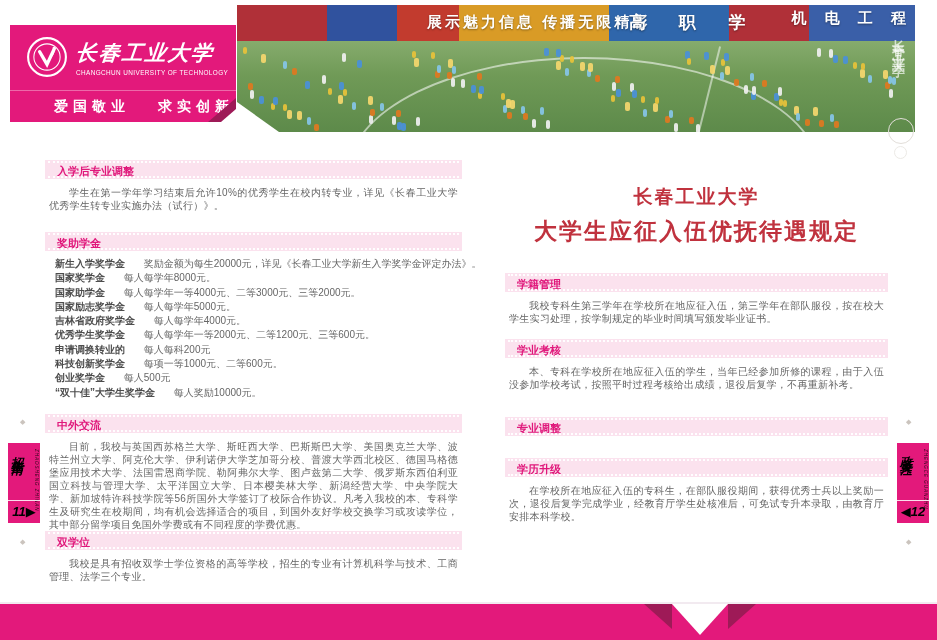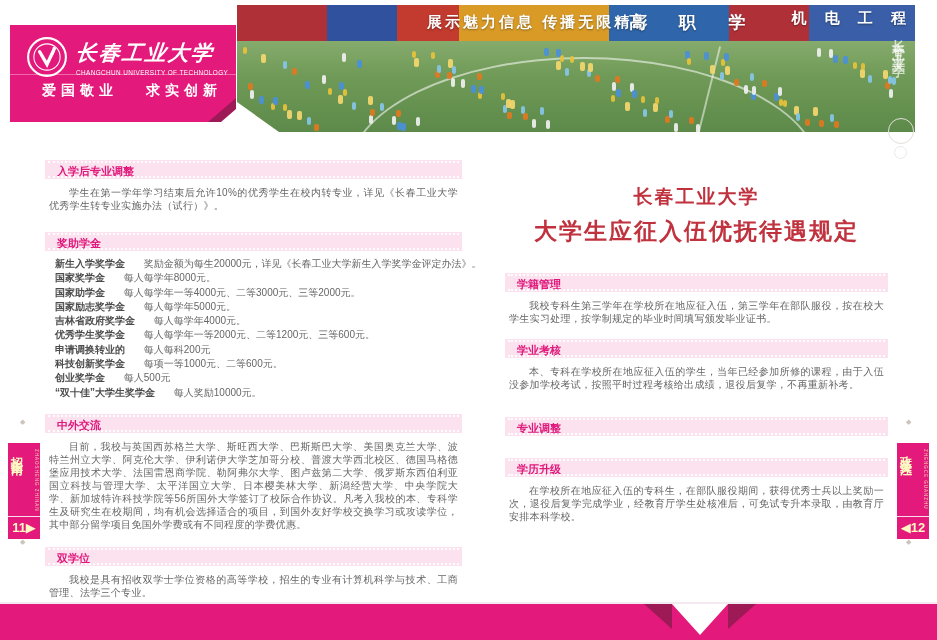--- a/index.html
+++ b/index.html
@@ -8,22 +8,22 @@
 
   
   .banner{position:absolute;left:10px;top:25px;width:226px;height:97px;
           background:var(--brand-pink,#E3197B);color:#fff;}
   .banner-top{position:absolute;left:0;top:0;right:0;height:64px;display:flex;align-items:center;}
   .logo{margin-left:16px;flex:0 0 auto;}
   .banner-names{margin-left:8px;}
   .uni-cn{font-family:"DejaVu Serif","Liberation Serif",serif;font-style:italic;font-weight:bold;
           font-size:21px;letter-spacing:2px;transform:skewX(-6deg);white-space:nowrap;}
   .uni-en{font-size:6.4px;letter-spacing:.4px;margin-top:2px;white-space:nowrap;}
-  .banner-motto{position:absolute;left:0;right:0;bottom:16px;height:31px;display:flex;align-items:center;
-          gap:28px;padding-left:32px;font-size:14px;font-weight:bold;letter-spacing:5px;
+  .banner-motto{position:absolute;left:0;right:0;bottom:0;height:31px;display:flex;align-items:center;
+          gap:28px;padding-left:44px;font-size:14px;font-weight:bold;letter-spacing:5px;
           border-top:1px solid rgba(255,255,255,.35);}
   .fold-dark{position:absolute;right:0;bottom:0;width:0;height:0;
           border-left:28px solid transparent;border-bottom:24px solid var(--fold-dark,#9E1A57);}
   .fold-white{position:absolute;right:0;bottom:0;width:0;height:0;
           border-left:15px solid transparent;border-bottom:13px solid #fff;}
 
   
   .photo{position:absolute;left:237px;top:5px;width:678px;height:127px;overflow:hidden;
          background:linear-gradient(180deg,#86ab6d 36px,#709a57 70px,#5d8a4a 100%);
          clip-path:polygon(0 0,100% 0,100% 100%,42px 100%,0 calc(100% - 30px));}
@@ -64,21 +64,21 @@
   .scholar-row{height:14.3px;font-size:10px;white-space:nowrap;}
   .s-name{font-weight:bold;color:#4d4d4d;}
   .s-desc{color:var(--body-text,#666);margin-left:16px;}
 
   .rp-title1{margin-top:14px;text-align:center;font-size:19px;font-weight:bold;
              color:var(--title-red,#C0323E);letter-spacing:2px;}
   .rp-title2{margin-top:6px;text-align:center;font-size:23px;font-weight:bold;
              color:var(--title-red,#C0323E);letter-spacing:2px;}
 
   
-  .tab{position:absolute;width:32px;height:96px;background:var(--brand-pink,#E3197B);color:#fef9c3;}
+  .tab{position:absolute;width:32px;height:80px;background:var(--brand-pink,#E3197B);color:#000000;font-style:italic;}
   .tab-left{left:8px;top:443px;} .tab-right{left:897px;top:443px;}
   .tab-label{position:absolute;top:4px;left:2px;writing-mode:vertical-rl;text-orientation:upright;
              font-size:12px;font-weight:bold;letter-spacing:2px;line-height:14px;}
   .tab-sub{position:absolute;top:6px;right:1px;writing-mode:vertical-rl;font-size:4.5px;
              opacity:.8;letter-spacing:1px;}
   .tab-page{position:absolute;left:0;right:0;bottom:0;height:22px;border-top:1px solid rgba(255,255,255,.85);
              text-align:center;font-size:13px;font-weight:bold;line-height:22px;letter-spacing:0;}
   .diamond{position:absolute;font-size:7px;color:#cbc4be;}
 
   
@@ -305,21 +305,21 @@
       </div>
       <div class="scholar-row">
         <span class="s-name">“双十佳”大学生奖学金</span>
         <span class="s-desc">每人奖励10000元。</span>
       </div>
     </div>
 
     <div class="sec-bar" style="margin-top:14px">中外交流</div>
     <div class="para">目前，我校与英国西苏格兰大学、斯旺西大学、巴斯斯巴大学、美国奥克兰大学、波特兰州立大学、阿克伦大学、伊利诺伊大学芝加哥分校、普渡大学西北校区、德国马格德堡应用技术大学、法国雷恩商学院、勒阿弗尔大学、图卢兹第二大学、俄罗斯东西伯利亚国立科技与管理大学、太平洋国立大学、日本樱美林大学、新潟经营大学、中央学院大学、新加坡特许科技学院等56所国外大学签订了校际合作协议。凡考入我校的本、专科学生及研究生在校期间，均有机会选择适合的项目，到国外友好学校交换学习或攻读学位，其中部分留学项目免国外学费或有不同程度的学费优惠。</div>
 
-    <div class="sec-bar" style="margin-top:16px">双学位</div>
+    <div class="sec-bar" style="">双学位</div>
     <div class="para">我校是具有招收双学士学位资格的高等学校，招生的专业有计算机科学与技术、工商管理、法学三个专业。</div>
   </div>
 
   <div class="col-right">
     <div class="rp-title1">长春工业大学</div>
     <div class="rp-title2">大学生应征入伍优抚待遇规定</div>
 
     <div class="sec-bar" style="margin-top:26px">学籍管理</div>
     <div class="para">我校专科生第三学年在学校所在地应征入伍，第三学年在部队服役，按在校大学生实习处理，按学制规定的毕业时间填写颁发毕业证书。</div>
 

